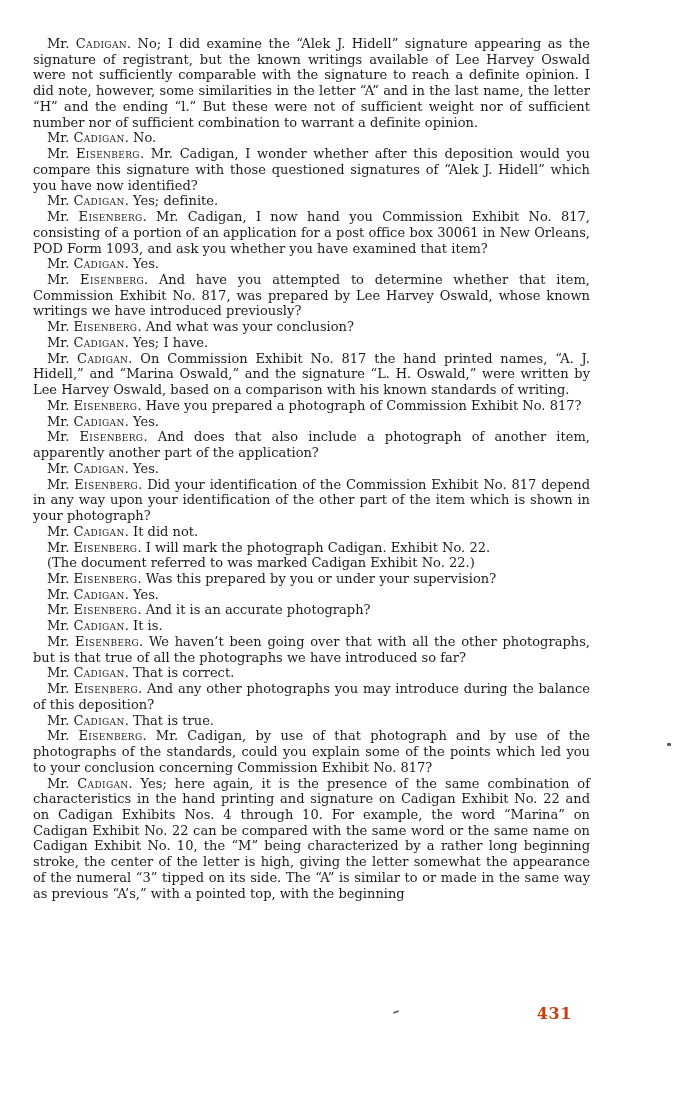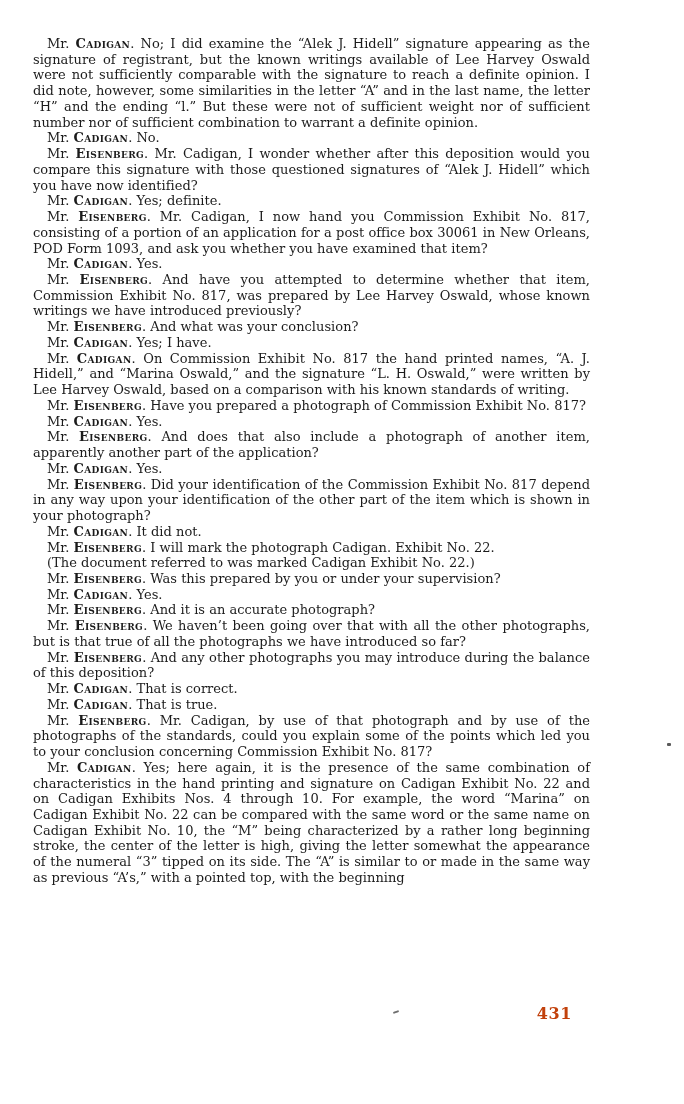--- a/index.html
+++ b/index.html
@@ -31,21 +31,20 @@
     text-indent: 14px;
     font-size: 13px;
     line-height: 15.73px;
     letter-spacing: 0.02px;
     hyphens: none;
   }
   .speaker { white-space: normal; }
   .sp-name {
     font-variant: small-caps;
     letter-spacing: 0.35px;
-    font-weight: bold;
   }
   .page-number {
     position: absolute;
     left: 536px;
     top: 1004px;
     width: 36px;
     text-align: right;
     font-size: 16px;
     font-weight: bold;
     letter-spacing: 0.6px;
@@ -112,26 +111,27 @@
   <p class="para"><span class="speaker"><span class="sp-prefix">Mr.&nbsp;</span><span class="sp-name">Eisenberg</span><span class="sp-period">.</span></span><span class="ptext"> I will mark the photograph Cadigan. Exhibit No. 22.</span></p>
 
   <p class="para"><span class="ptext">(The document referred to was marked Cadigan Exhibit No. 22.)</span></p>
 
   <p class="para"><span class="speaker"><span class="sp-prefix">Mr.&nbsp;</span><span class="sp-name">Eisenberg</span><span class="sp-period">.</span></span><span class="ptext"> Was this prepared by you or under your supervision?</span></p>
 
   <p class="para"><span class="speaker"><span class="sp-prefix">Mr.&nbsp;</span><span class="sp-name">Cadigan</span><span class="sp-period">.</span></span><span class="ptext"> Yes.</span></p>
 
   <p class="para"><span class="speaker"><span class="sp-prefix">Mr.&nbsp;</span><span class="sp-name">Eisenberg</span><span class="sp-period">.</span></span><span class="ptext"> And it is an accurate photograph?</span></p>
 
+  <p class="para"><span class="speaker"><span class="sp-prefix">Mr.&nbsp;</span><span class="sp-name">Cadigan</span><span class="sp-period">.</span></span><span class="ptext"> It is.</span></p>
 
   <p class="para"><span class="speaker"><span class="sp-prefix">Mr.&nbsp;</span><span class="sp-name">Eisenberg</span><span class="sp-period">.</span></span><span class="ptext"> We haven’t been going over that with all the other photographs, but is that true of all the photographs we have introduced so far?</span></p>
 
+  <p class="para"><span class="speaker"><span class="sp-prefix">Mr.&nbsp;</span><span class="sp-name">Cadigan</span><span class="sp-period">.</span></span><span class="ptext"> That is correct.</span></p>
+
   <p class="para"><span class="speaker"><span class="sp-prefix">Mr.&nbsp;</span><span class="sp-name">Eisenberg</span><span class="sp-period">.</span></span><span class="ptext"> And any other photographs you may introduce during the balance of this deposition?</span></p>
-
-  <p class="para"><span class="speaker"><span class="sp-prefix">Mr.&nbsp;</span><span class="sp-name">Cadigan</span><span class="sp-period">.</span></span><span class="ptext"> That is correct.</span></p>
 
   <p class="para"><span class="speaker"><span class="sp-prefix">Mr.&nbsp;</span><span class="sp-name">Cadigan</span><span class="sp-period">.</span></span><span class="ptext"> That is true.</span></p>
 
   <p class="para"><span class="speaker"><span class="sp-prefix">Mr.&nbsp;</span><span class="sp-name">Eisenberg</span><span class="sp-period">.</span></span><span class="ptext"> Mr. Cadigan, by use of that photograph and by use of the photographs of the standards, could you explain some of the points which led you to your conclusion concerning Commission Exhibit No. 817?</span></p>
 
   <p class="para"><span class="speaker"><span class="sp-prefix">Mr.&nbsp;</span><span class="sp-name">Cadigan</span><span class="sp-period">.</span></span><span class="ptext"> Yes; here again, it is the presence of the same combination of characteristics in the hand printing and signature on Cadigan Exhibit No. 22 and on Cadigan Exhibits Nos. 4 through 10. For example, the word “Marina” on Cadigan Exhibit No. 22 can be compared with the same word or the same name on Cadigan Exhibit No. 10, the “M” being characterized by a rather long beginning stroke, the center of the letter is high, giving the letter somewhat the appearance of the numeral “3” tipped on its side. The “A” is similar to or made in the same way as previous “A’s,” with a pointed top, with the beginning</span></p>
 </div>
   <div class="page-number">431</div>
   <div class="speck-dot"></div>
   <div class="speck-dash"></div>

